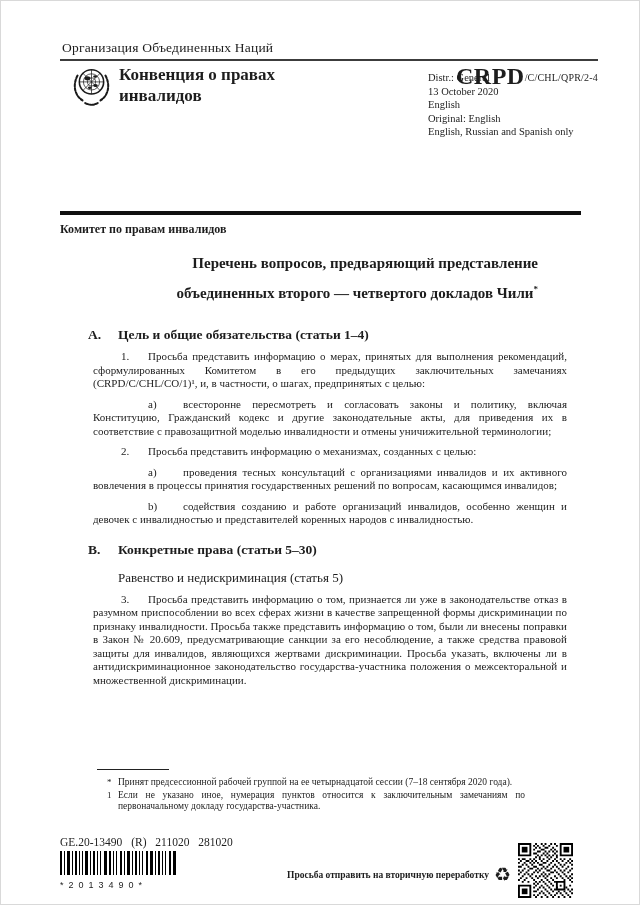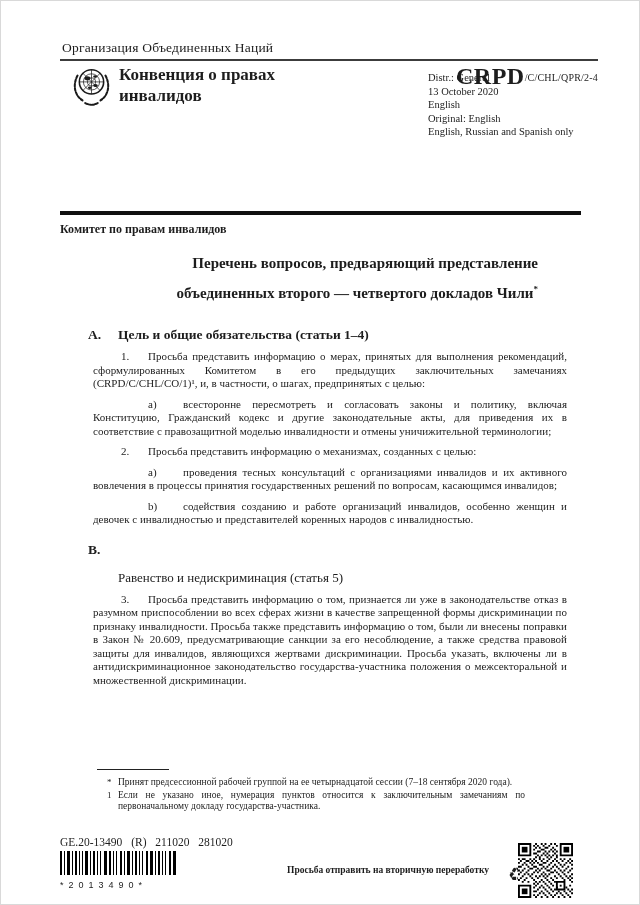--- a/index.html
+++ b/index.html
@@ -35,21 +35,21 @@
   p.sub .num{display:inline-block;width:35px;text-indent:0;}
   
   .footnotes{left:97px;top:769px;width:428px;font-size:9.5px;line-height:11.6px;}
   .fn-rule{width:72px;height:0;border-top:1.5px solid #222;margin-bottom:7px;}
   .footnote{padding-left:21px;margin-bottom:1px;text-align:justify;}
   .fn-marker{display:inline-block;width:11px;margin-left:-11px;vertical-align:top;font-size:9px;}
   
   .ge-line{left:60px;top:836px;font-size:11.5px;word-spacing:6px;}
   .barcode-wrap{left:60px;top:851px;width:118px;}
   .barcode-digits{font-family:Liberation Sans, sans-serif;font-size:9px;letter-spacing:5px;margin-top:1px;white-space:nowrap;}
-  .recycle-row{left:287px;top:865px;display:flex;gap:19px;}
+  .recycle-row{left:287px;top:865px;display:flex;align-items:center;gap:5px;}
   .recycle-text{font-size:9.5px;font-weight:bold;}
   .recycle-glyph{font-family:"DejaVu Sans",sans-serif;font-size:19px;line-height:19px;}
   .qr{left:518px;top:843px;width:55px;height:55px;}
 </style>
 </head>
 <body>
 
 <div class="abs org-name">Организация Объединенных Наций</div>
 <div class="abs symbol-block">
   <span class="symbol-main">CRPD</span>
@@ -103,20 +103,21 @@
   </div>
 
   <p class="body-p para"><span class="num">1.</span><span>Просьба представить информацию о мерах, принятых для выполнения рекомендаций, сформулированных Комитетом в его предыдущих заключительных замечаниях (CRPD/C/CHL/CO/1)¹, и, в частности, о шагах, предпринятых с целью:</span></p>
   <p class="body-p sub"><span class="num">a)</span><span>всесторонне пересмотреть и согласовать законы и политику, включая Конституцию, Гражданский кодекс и другие законодательные акты, для приведения их в соответствие с правозащитной моделью инвалидности и отмены уничижительной терминологии;</span></p>
   <p class="body-p para"><span class="num">2.</span><span>Просьба представить информацию о механизмах, созданных с целью:</span></p>
   <p class="body-p sub"><span class="num">a)</span><span>проведения тесных консультаций с организациями инвалидов и их активного вовлечения в процессы принятия государственных решений по вопросам, касающимся инвалидов;</span></p>
   <p class="body-p sub"><span class="num">b)</span><span>содействия созданию и работе организаций инвалидов, особенно женщин и девочек с инвалидностью и представителей коренных народов с инвалидностью.</span></p>
 
   <div class="section-h" style="margin-top:15px;">
     <span class="letter">B.</span>
+    <span>Конкретные права (статьи 5–30)</span>
   </div>
 
   <div class="subsection-h">Равенство и недискриминация (статья 5)</div>
 
   <p class="body-p para"><span class="num">3.</span><span>Просьба представить информацию о том, признается ли уже в законодательстве отказ в разумном приспособлении во всех сферах жизни в качестве запрещенной формы дискриминации по признаку инвалидности. Просьба также представить информацию о том, были ли внесены поправки в Закон № 20.609, предусматривающие санкции за его несоблюдение, а также средства правовой защиты для инвалидов, являющихся жертвами дискриминации. Просьба указать, включены ли в антидискриминационное законодательство государства-участника положения о межсекторальной и множественной дискриминации.</span></p>
 </div>
 
 <div class="abs footnotes">
   <div class="fn-rule"></div>
   <div class="footnote"><span class="fn-marker">*</span><span>Принят предсессионной рабочей группой на ее четырнадцатой сессии (7–18 сентября 2020 года).</span></div>

